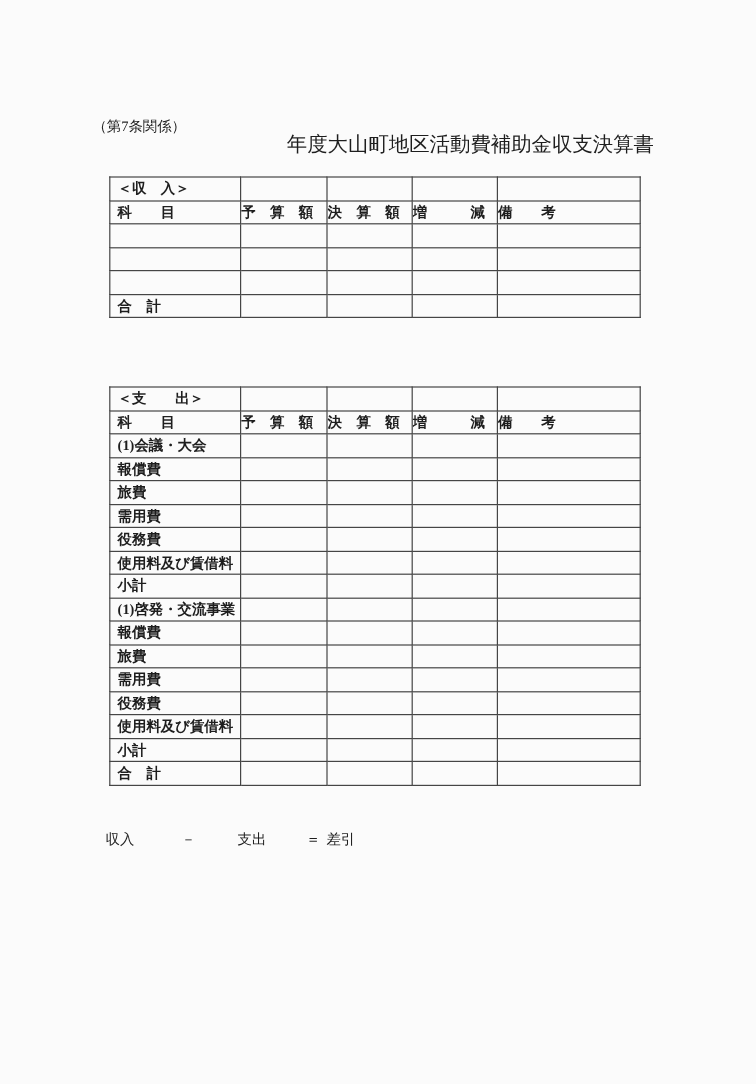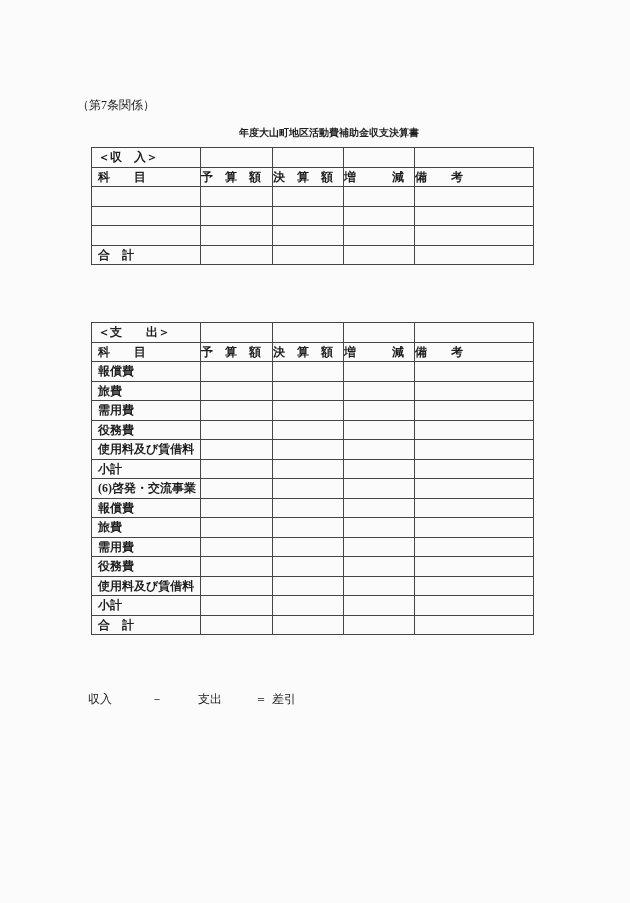--- a/index.html
+++ b/index.html
@@ -10,22 +10,22 @@
     color:#1e1e1e;
     position:relative;
     overflow:hidden;
   }
   .page { position:absolute; inset:0;padding-left:27px; }
   .article-ref {
     position:absolute; left:77px; top:97px;
     font-size:12px; line-height:16px; white-space:pre;
   }
   .doc-title {
-    position:absolute; left:239px; top:124px;
-    font-size:10px; line-height:17px; letter-spacing:0; white-space:pre;font-weight:bold;
+    position:absolute; left:239px; top:112px;
+    font-size:17px; line-height:17px; letter-spacing:0; white-space:pre;
   }
   table.form-table {
     position:absolute; left:91px; width:442px;
     border-collapse:collapse; table-layout:fixed;font-weight:bold;
   }
   table.income-pos { top:147px; }
   table.expend-pos { top:322px; }
   td {
     border:1px solid #454545;
     height:19.5px;
@@ -127,20 +127,27 @@
         <td></td>
       </tr>
       <tr>
         <td>科　　目</td>
         <td class="amt">予　算　額</td>
         <td class="amt">決　算　額</td>
         <td class="amt">増　　　減</td>
         <td class="amt">備　　考</td>
       </tr>
       <tr>
+        <td>(1)会議・大会</td>
+        <td></td>
+        <td></td>
+        <td></td>
+        <td></td>
+      </tr>
+      <tr>
         <td>報償費</td>
         <td></td>
         <td></td>
         <td></td>
         <td></td>
       </tr>
       <tr>
         <td>旅費</td>
         <td></td>
         <td></td>
@@ -169,21 +176,21 @@
         <td></td>
       </tr>
       <tr>
         <td>小計</td>
         <td></td>
         <td></td>
         <td></td>
         <td></td>
       </tr>
       <tr>
-        <td>(6)啓発・交流事業</td>
+        <td>(1)啓発・交流事業</td>
         <td></td>
         <td></td>
         <td></td>
         <td></td>
       </tr>
       <tr>
         <td>報償費</td>
         <td></td>
         <td></td>
         <td></td>

